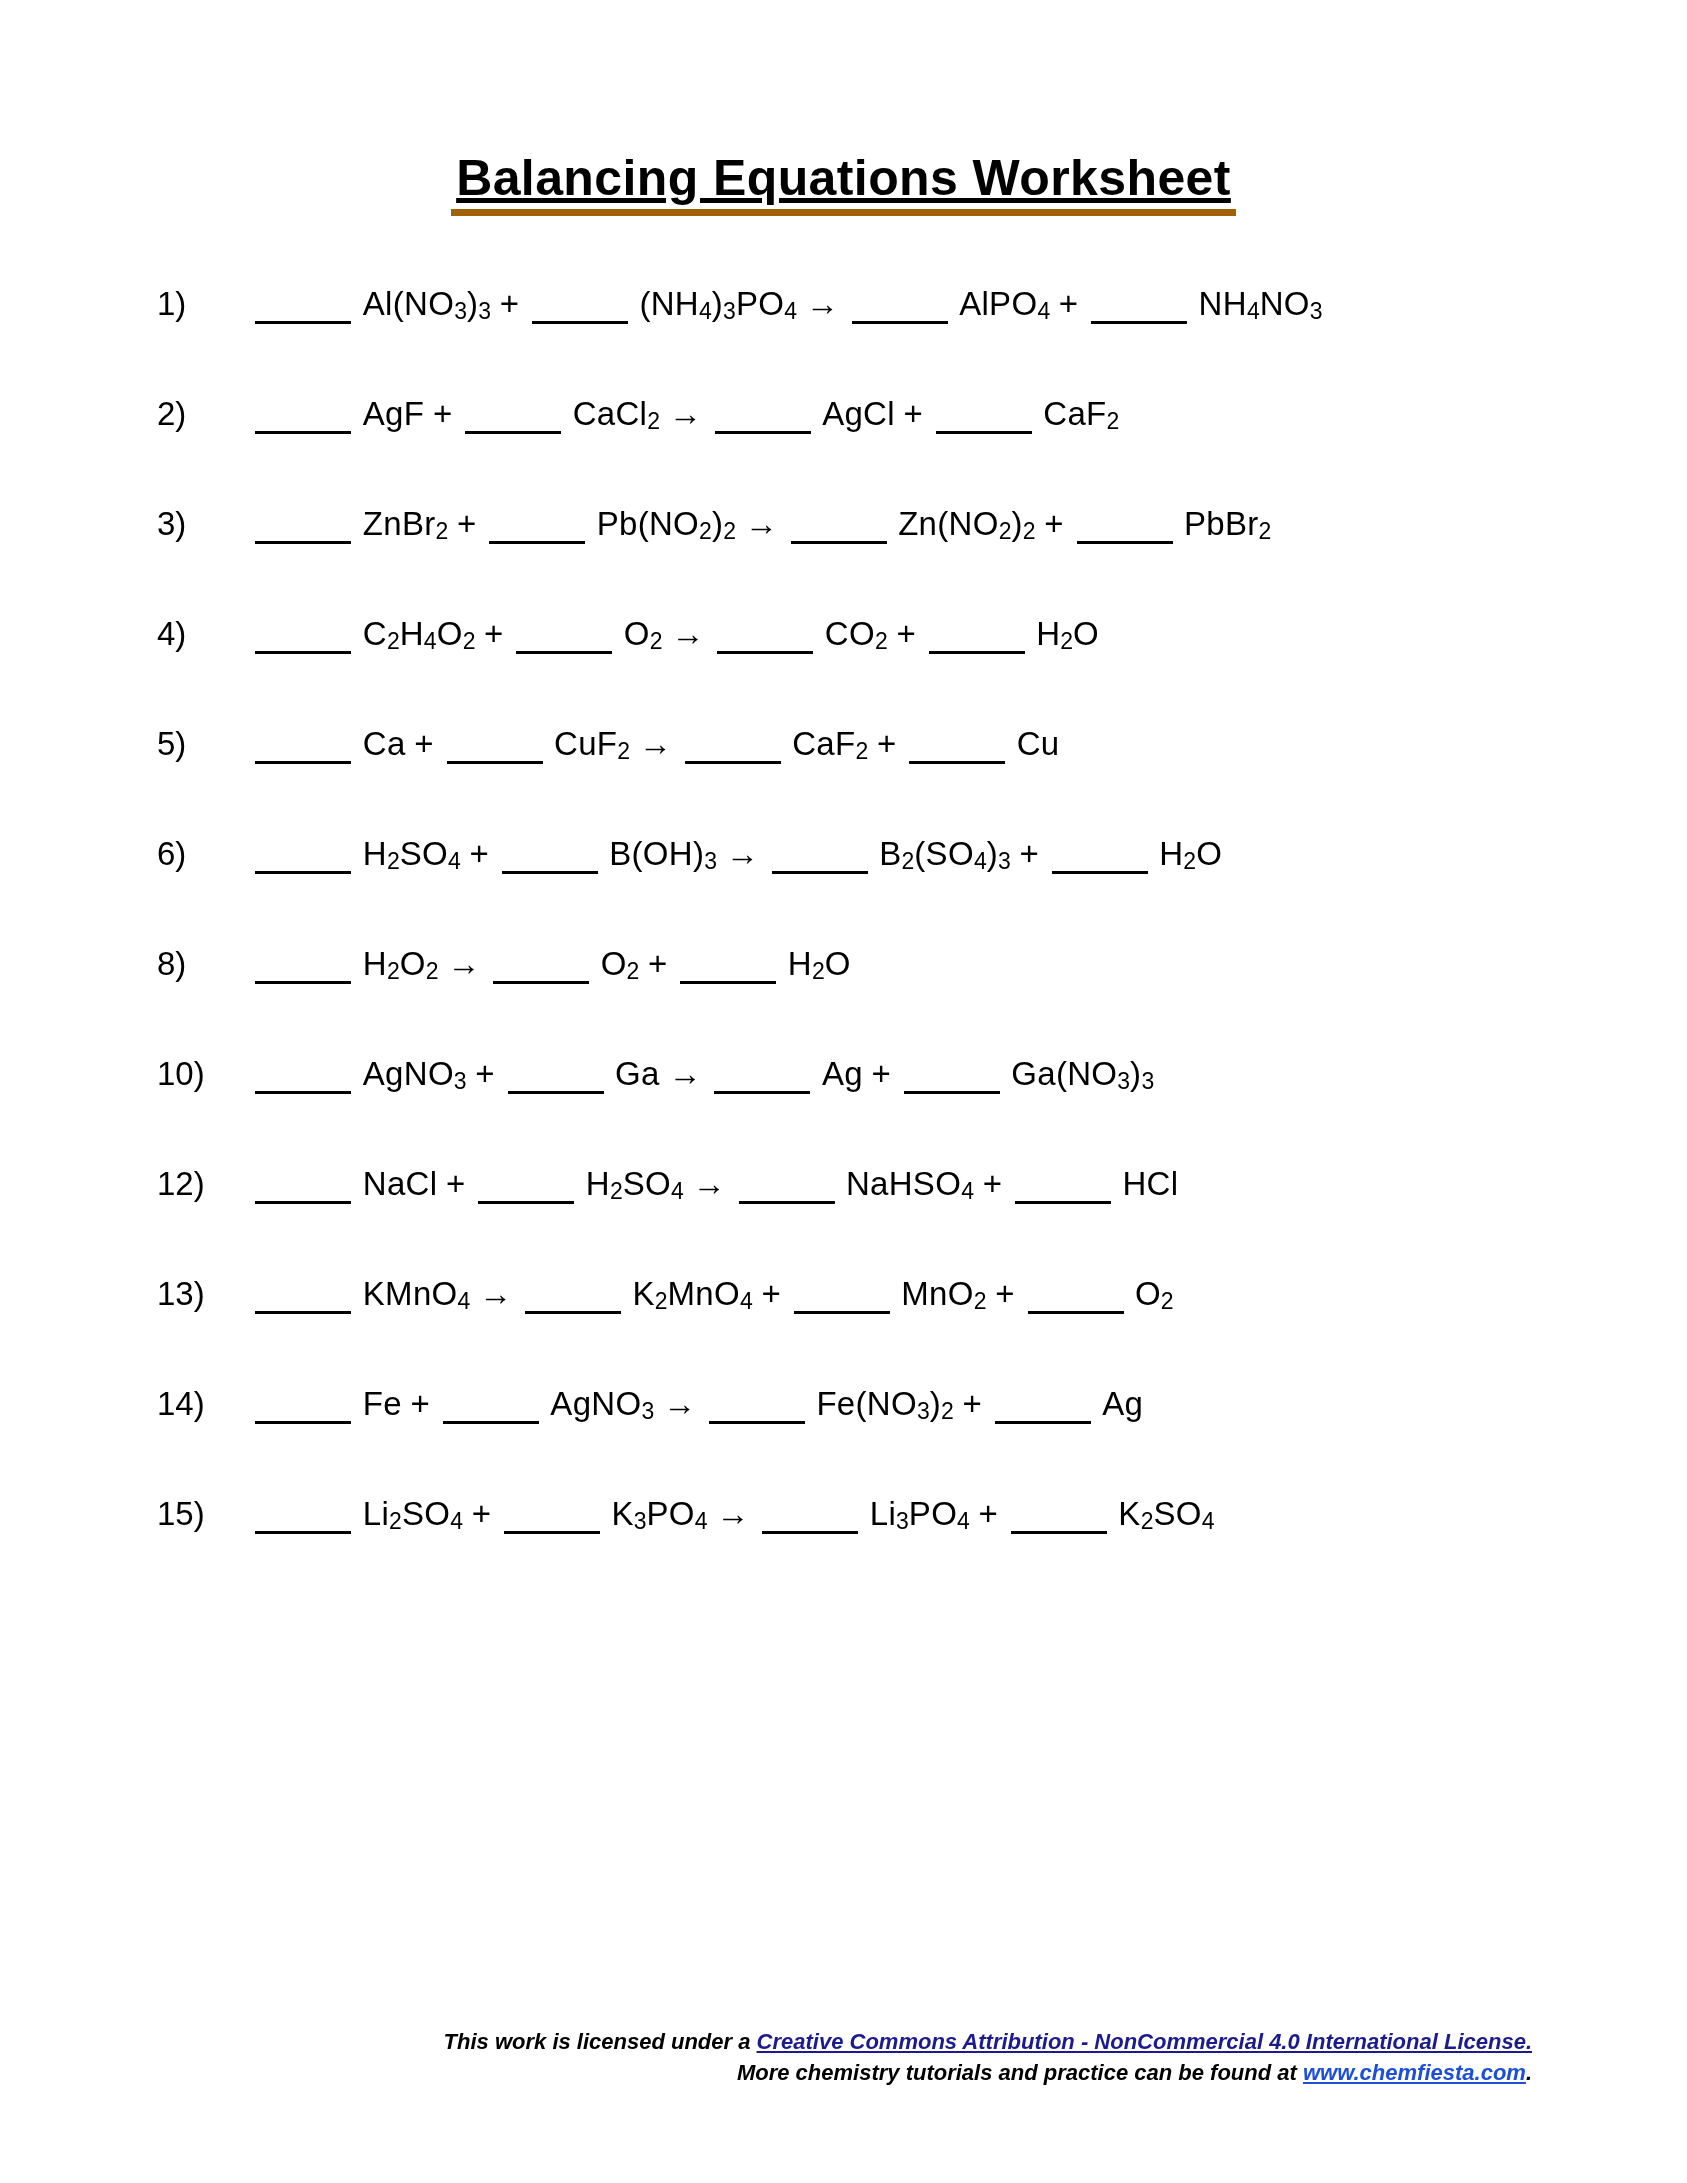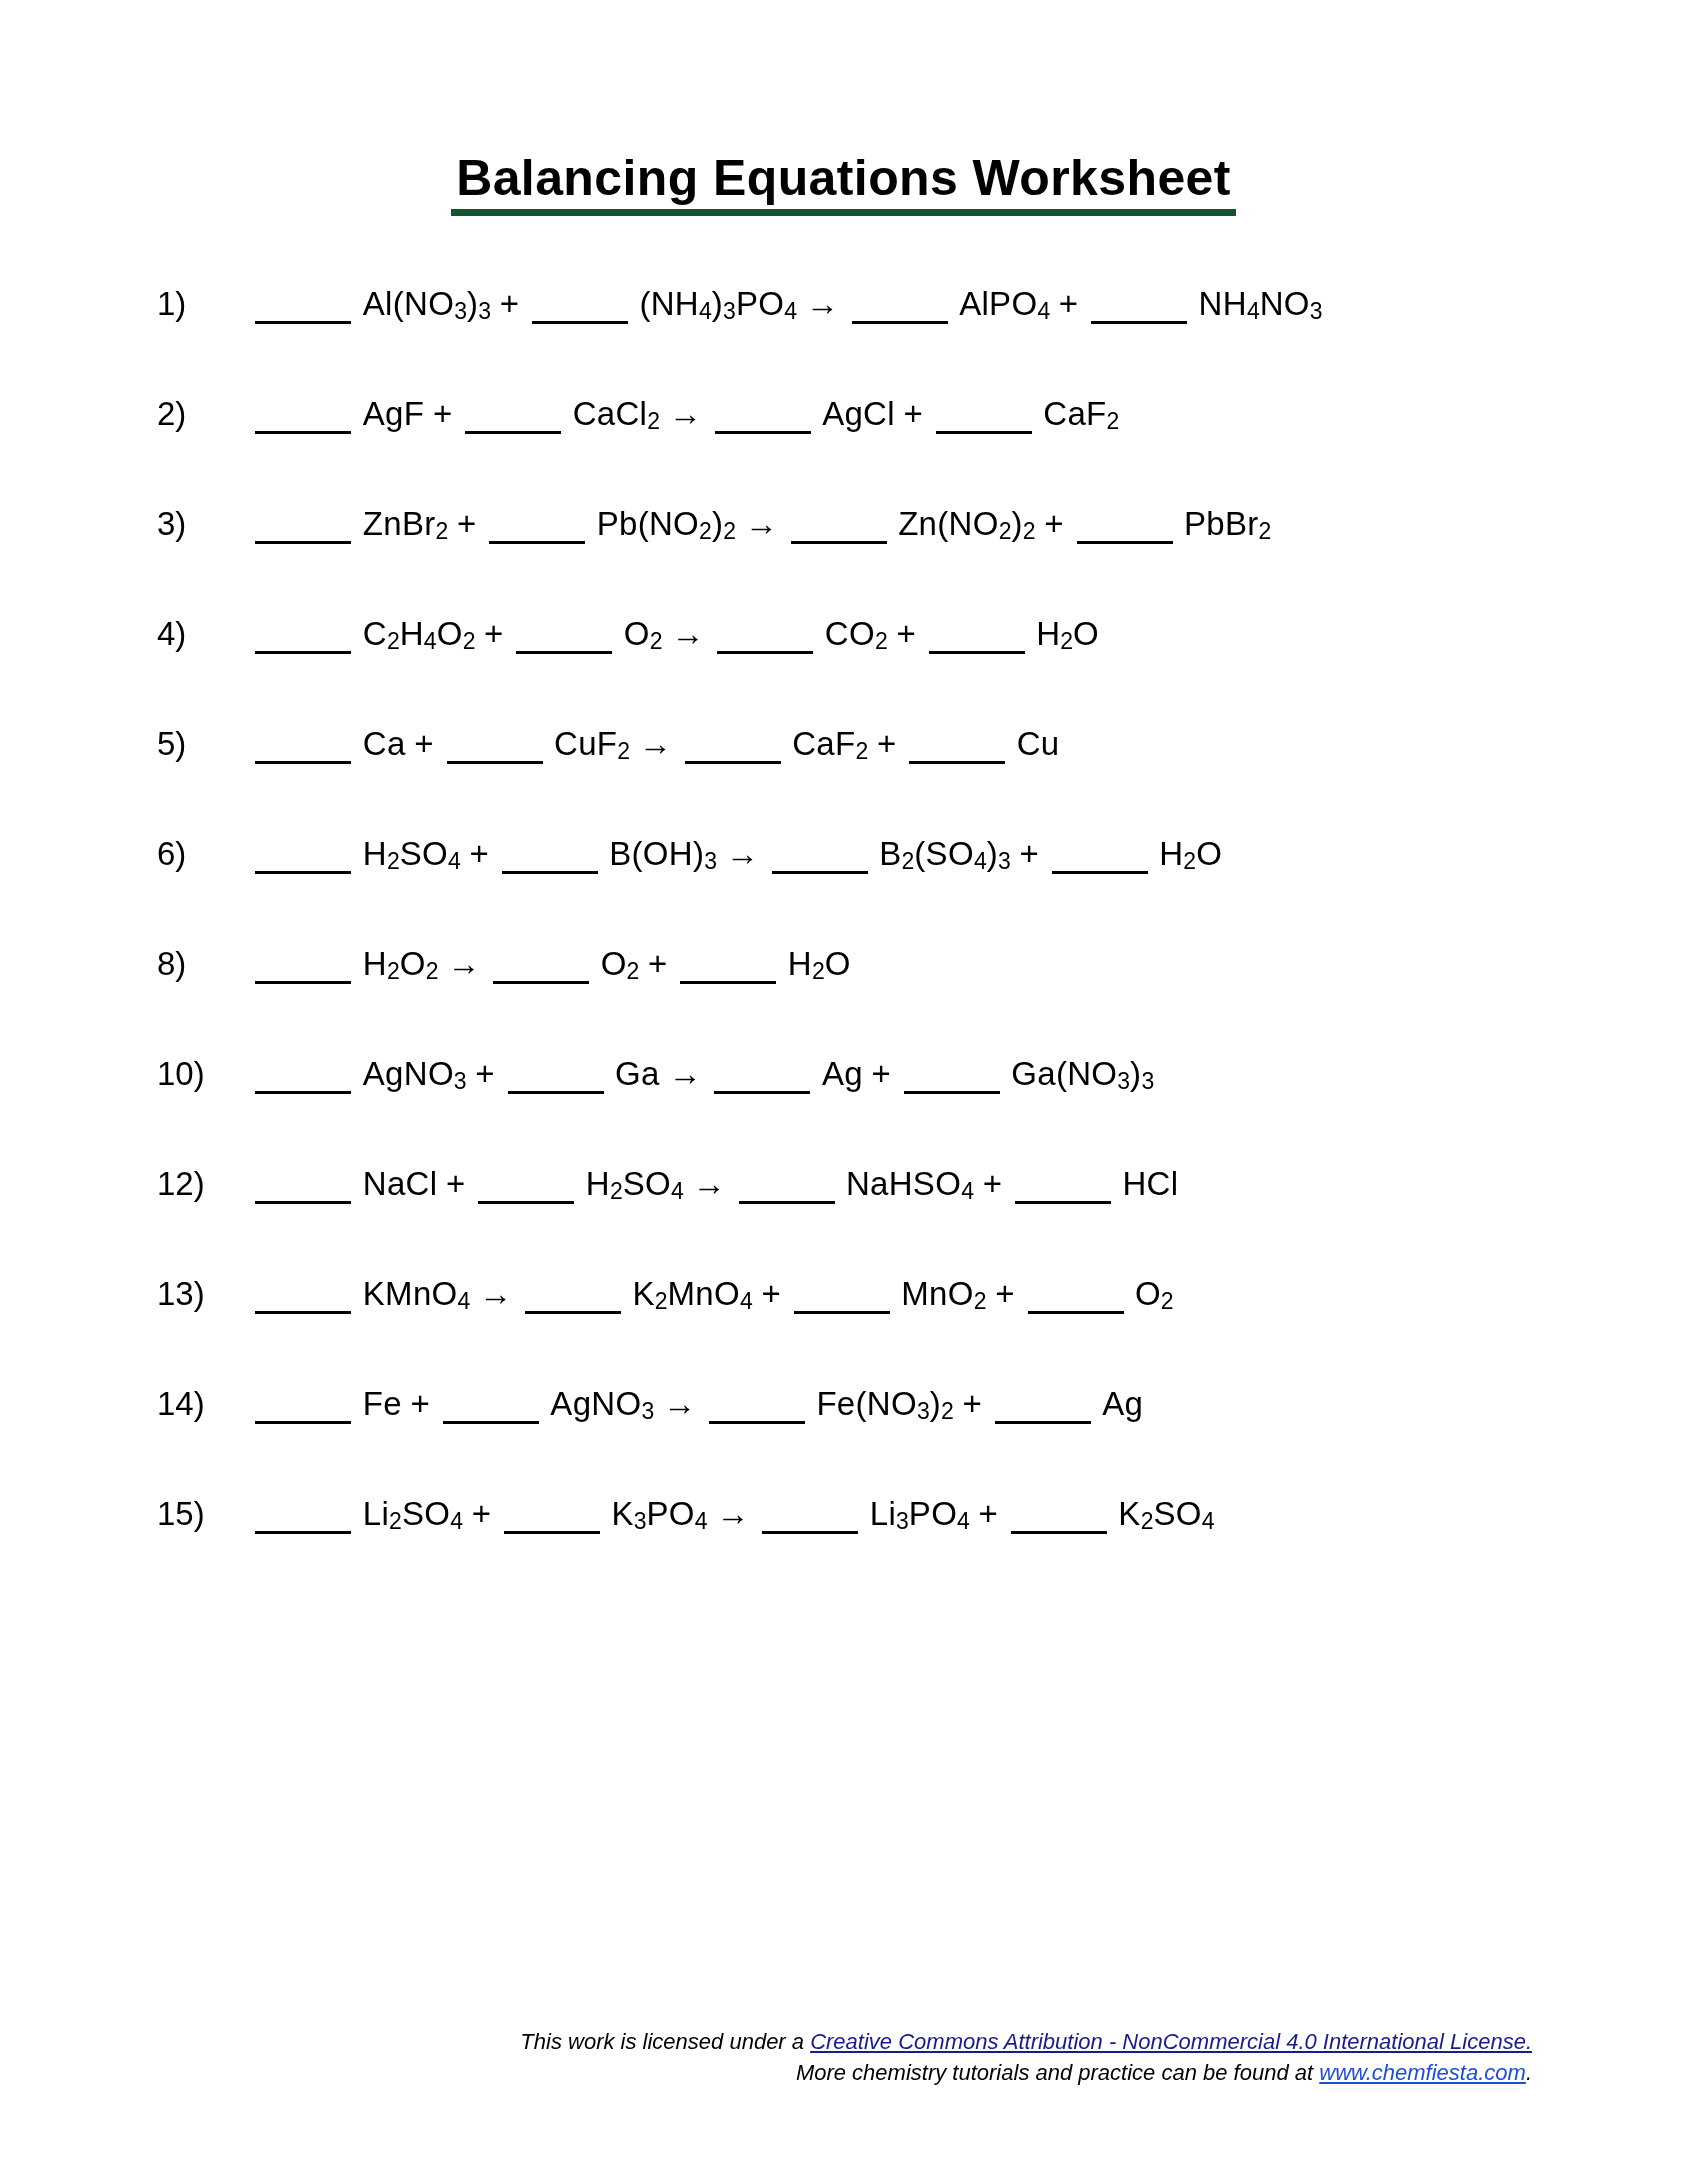--- a/index.html
+++ b/index.html
@@ -27,22 +27,23 @@
     width: 100%;
     text-align: center;
     margin: 0;
     font-size: 50px;
     font-weight: bold;
     line-height: 56px;
     letter-spacing: 0.4px;
   }
   .title-text {
     display: inline-block;
-    border-bottom: 7px solid #14532d;
+    border-bottom: 7px solid #a16207;
     padding: 0 5.2px 2.6px 5.2px;
+    text-decoration: underline;
   }
   .equations {
     position: absolute;
     left: 157px;
     top: 278px;
     font-size: 33px;
   }
   .eq-row {
     height: 38px;
     line-height: 52px;
@@ -74,20 +75,21 @@
   }
   .footer {
     position: absolute;
     top: 2026px;
     right: 155px;
     text-align: right;
     font-style: italic;
     font-size: 22px;
     line-height: 31px;
     color: #000000;
+    font-weight: bold;
   }
   .flink {
     text-decoration: underline;
     cursor: pointer;
   }
 </style>
 </head>
 <body>
 
 <div class="page">

